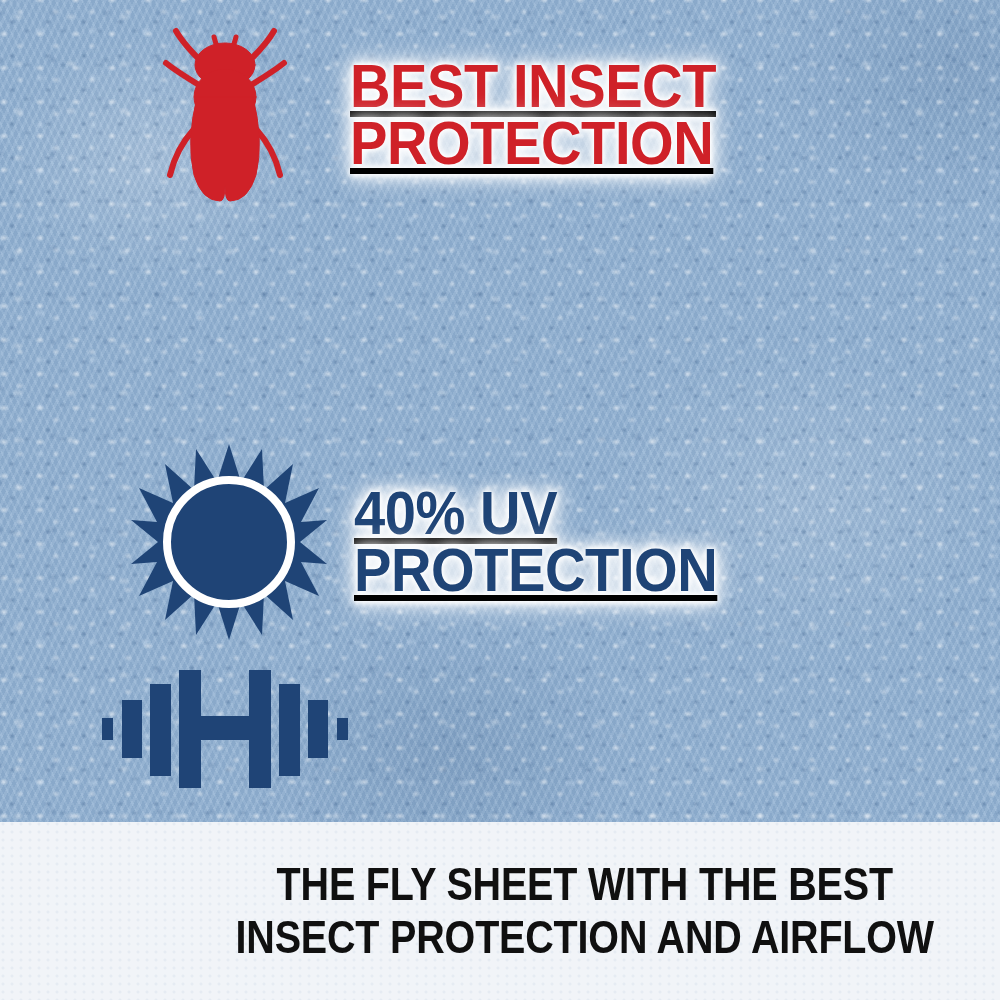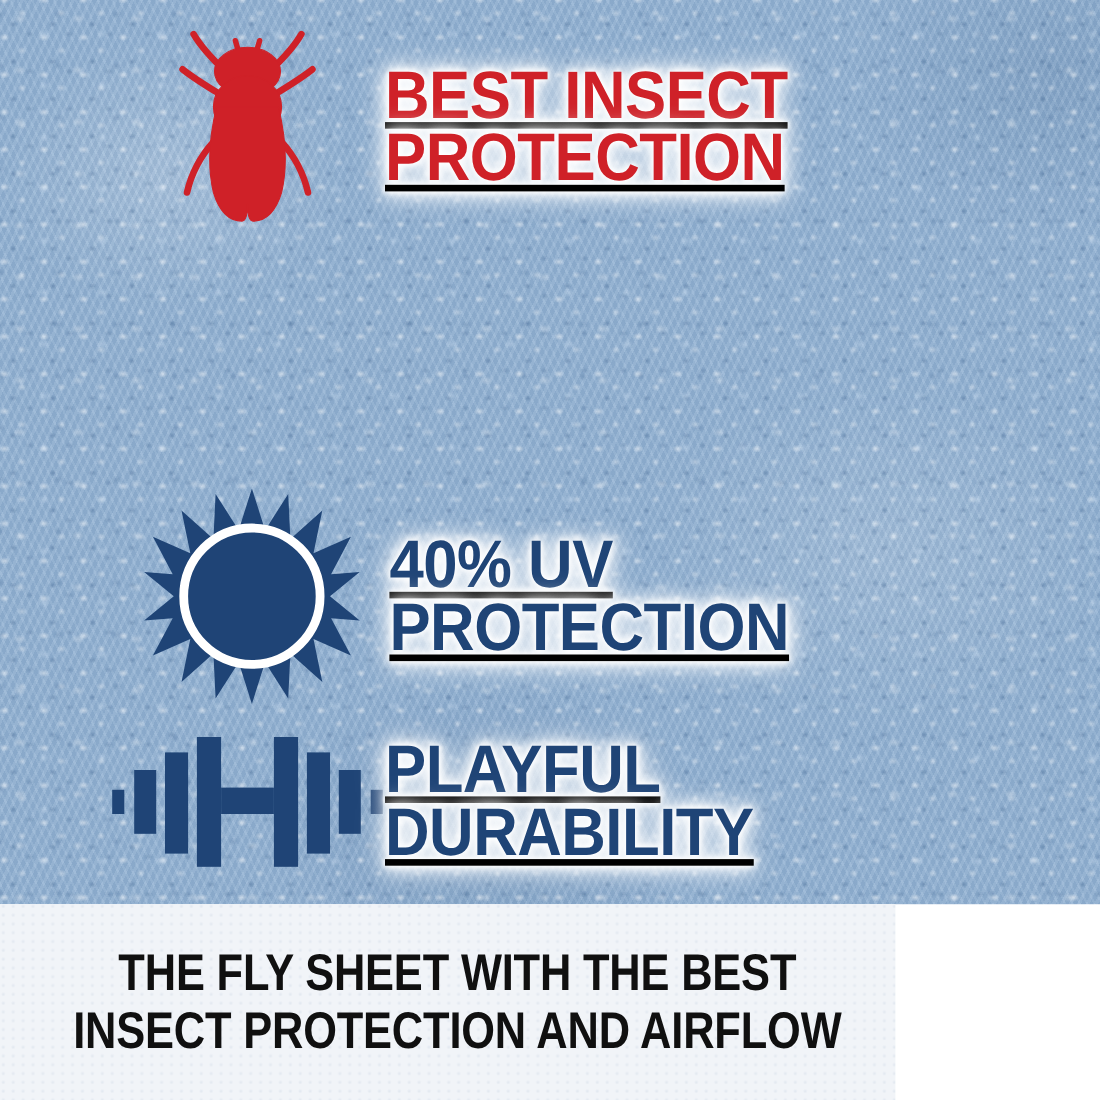--- a/index.html
+++ b/index.html
@@ -116,29 +116,29 @@
       0 0 6px #ffffff, 0 0 6px #ffffff, 0 0 12px #ffffff,
       0 0 18px #ffffff, 0 0 24px rgba(255,255,255,0.9),
       0 0 30px rgba(255,255,255,0.7);
   }
 
   
   .caption-band {
     position: absolute;
     left: 0;
     top: 822px;
-    width: 814px;
+    width: 1000px;
     height: 178px;
     background: #f1f4f8;
     background-image:
       radial-gradient(ellipse 3px 3px at 3px 2px, rgba(210,220,232,0.55) 0%, rgba(210,220,232,0) 70%);
     background-size: 9px 8px;
     display: flex;
     align-items: center;
-    justify-content: flex-start;
+    justify-content: flex-end;
   }
   .caption {
     margin: 0;
     color: #101010;
     font-weight: bold;
     font-size: 47px;
     line-height: 1.12;
     text-align: center;
     letter-spacing: -0.2px;
     transform: scaleX(0.84);
@@ -226,26 +226,20 @@
 
           <rect x="101" y="58" width="48" height="24"></rect>
 
           <rect x="149" y="12" width="22" height="118"></rect>
           <rect x="179" y="26" width="21" height="92"></rect>
           <rect x="208" y="42" width="20" height="58"></rect>
           <rect x="237" y="60" width="11" height="22"></rect>
         </g>
       </svg>
     </div>
-    <div class="text-cell">
-      <h2 class="headline navy-text">
-        <span class="ln">PLAYFUL</span>
-        <span class="ln">DURABILITY</span>
-      </h2>
-    </div>
   </div>
 
   <div class="caption-band">
     <p class="caption">
       <span class="ln">THE FLY SHEET WITH THE BEST</span>
       <span class="ln">INSECT PROTECTION AND AIRFLOW</span>
     </p>
   </div>
 
 </div>

